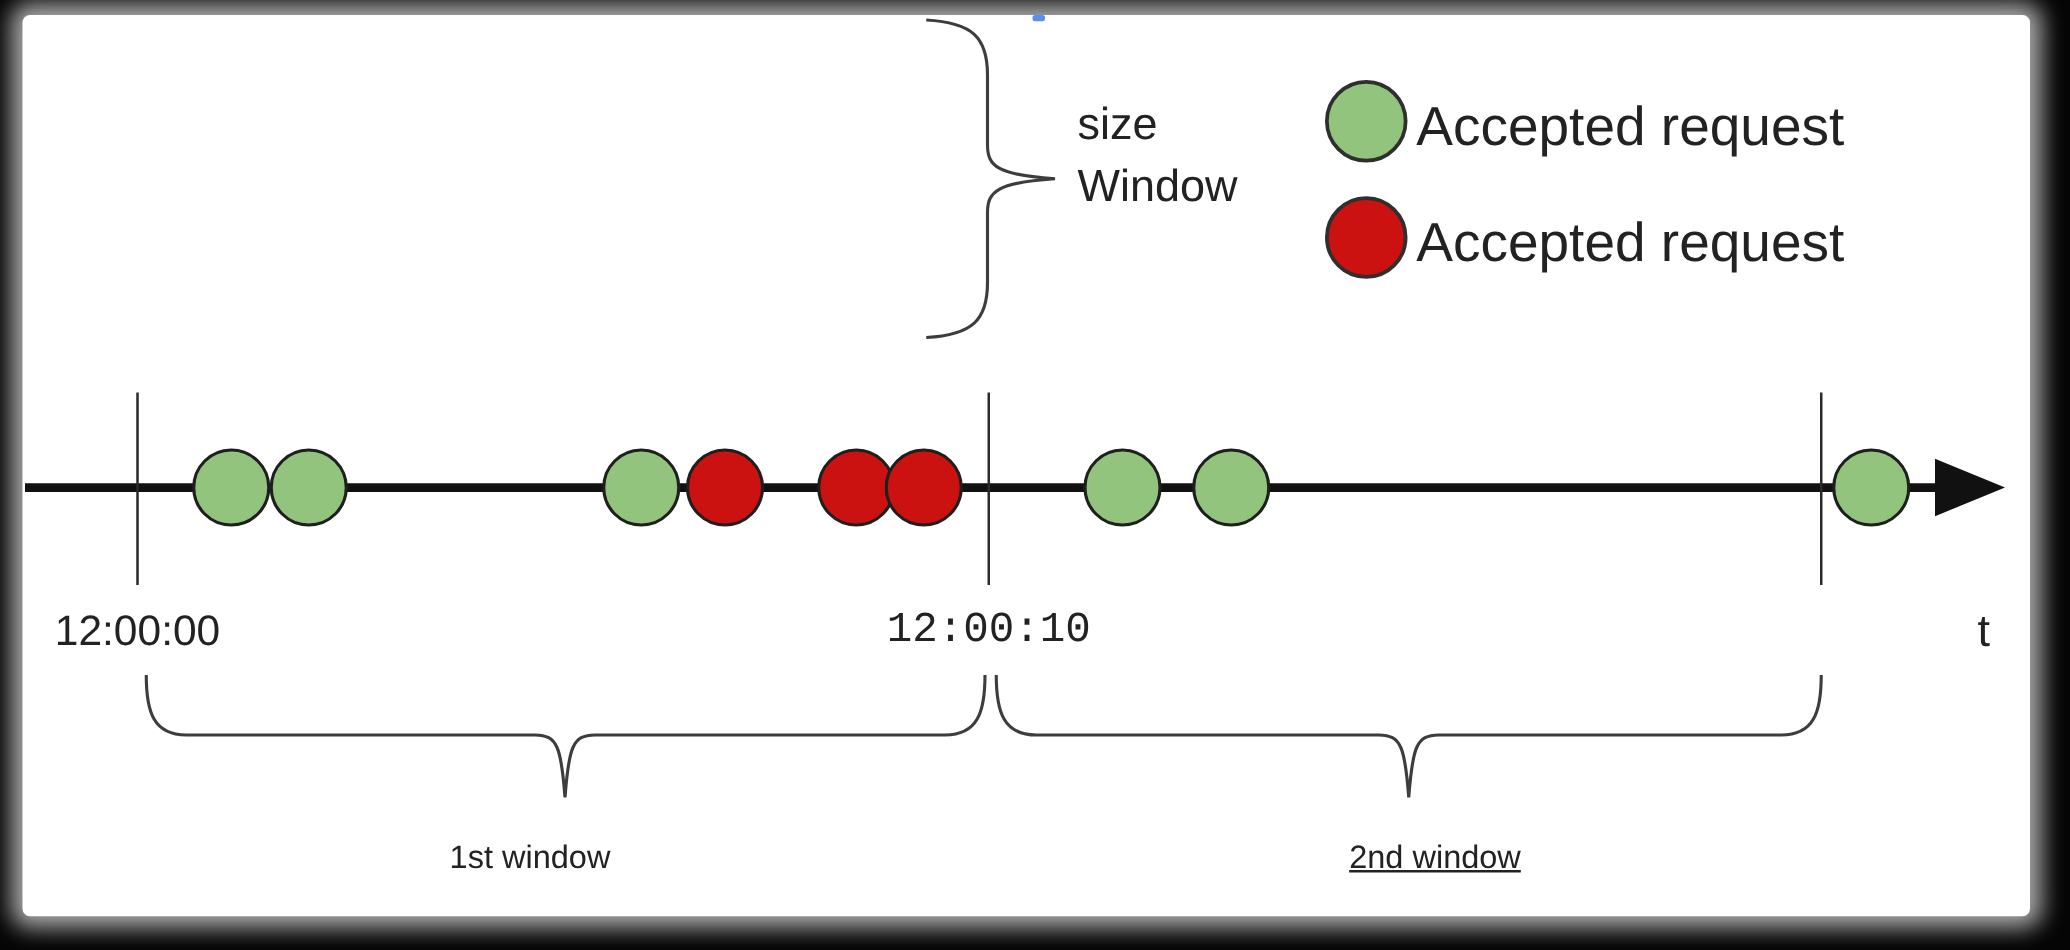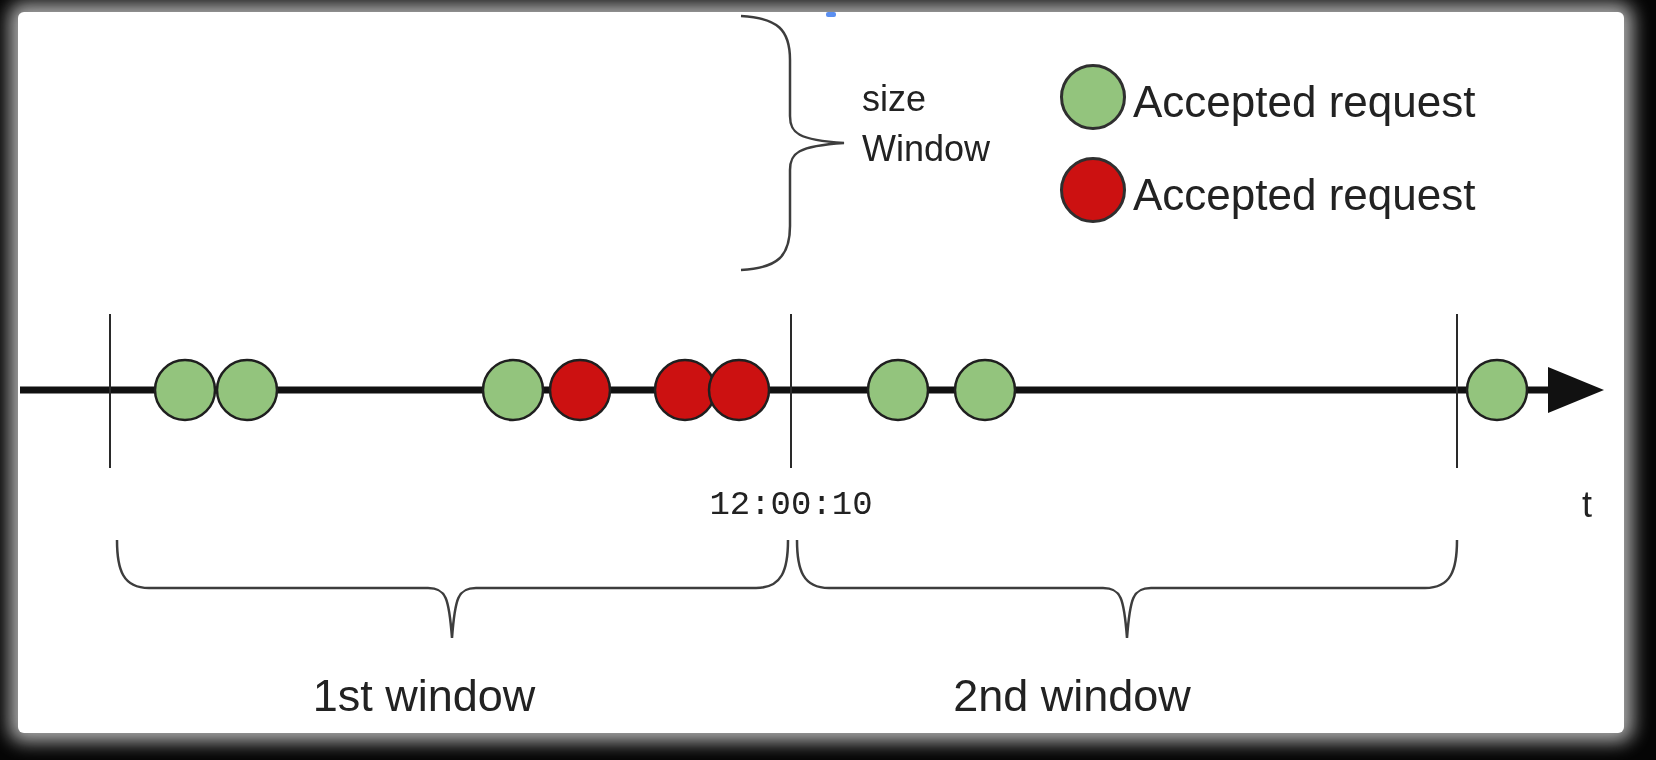--- a/index.html
+++ b/index.html
@@ -16,21 +16,21 @@
   svg{position:absolute;left:0;top:0;}
   .label{position:absolute;color:#222;white-space:nowrap;}
   .window-size-label{left:862px;top:74px;font-size:36px;line-height:50px;}
   .legend-dot{
     position:absolute;width:66px;height:66px;box-sizing:border-box;
     border:3px solid #2f2f2f;border-radius:50%;
   }
   .legend-label{font-size:44px;left:1133px;}
   .time-label{font-size:34px;top:486px;transform:translateX(-50%);}
   .axis-label{font-size:36px;top:484px;left:1582px;}
-  .window-label{font-size:45px;top:670px;transform:translateX(-50%);}
+  .window-label{font-size:26px;top:670px;transform:translateX(-50%);}
   .cursor-dash{
     position:absolute;left:826px;top:12px;width:10px;height:5px;
     background:#5b8ff0;border-radius:2px;
   }
 </style>
 </head>
 <body>
 
 <div class="panel"></div>
 
@@ -71,16 +71,17 @@
   </div>
 
   <div class="legend-dot" id="legend-dot-accepted" style="left: 1060px; top: 64px; background: rgb(147, 196, 125);"></div>
   <div class="label legend-label" style="top:77px">Accepted request</div>
   <div class="legend-dot" id="legend-dot-rejected" style="left: 1060px; top: 157px; background: rgb(204, 17, 17);"></div>
   <div class="label legend-label" style="top:170px">Accepted request</div>
 
   <div class="label axis-label">t</div>
 
   <div class="cursor-dash"></div>
+<div class="label time-label" style="left: 110px;">12:00:00</div>
     <div class="label time-label" style="left: 791px; font-family: Liberation Mono, monospace;">12:00:10</div>
     <div class="label window-label" style="left: 424px;">1st window</div>
-    <div class="label window-label" style="left: 1072px;">2nd window</div>
+    <div class="label window-label" style="left: 1148px; text-decoration: underline;">2nd window</div>
   </div>
 
 </body></html>

